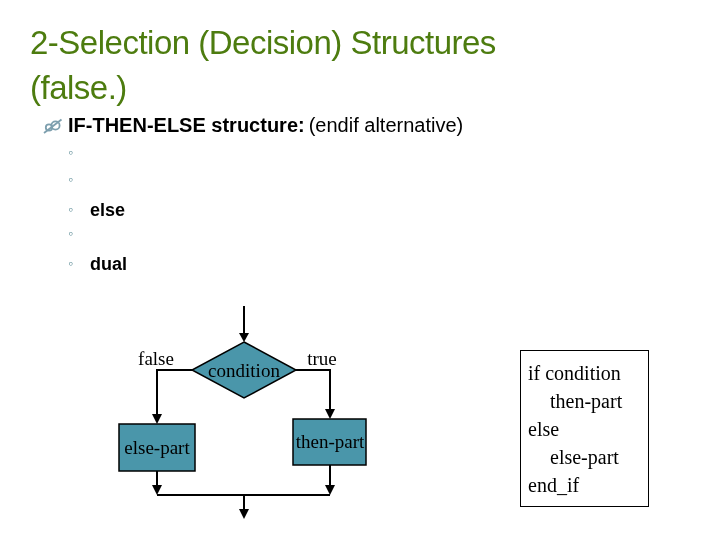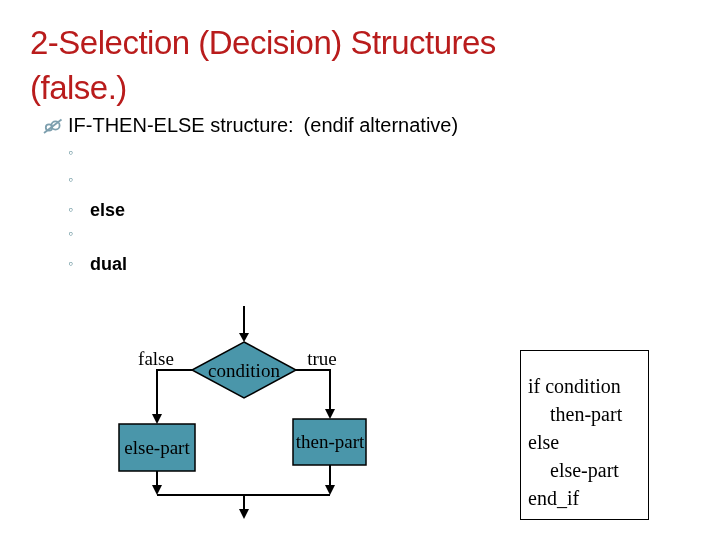--- a/index.html
+++ b/index.html
@@ -3,30 +3,30 @@
 <meta charset="utf-8">
 <style>
   html,body{margin:0;padding:0;background:#888;}
   .slide{
     position:relative;width:720px;height:540px;background:#ffffff;
     overflow:hidden;font-family:"Liberation Sans",sans-serif;
   }
   
   .title{
     position:absolute;left:30px;top:20px;width:670px;
-    font-size:33px;line-height:45px;color:#b91c1c;font-weight:400;
+    font-size:33px;line-height:45px;color:#4d7c0f;font-weight:400;
     letter-spacing:-0.5px;
   }
   
   .bullet-row{
     position:absolute;left:42px;top:114px;width:660px;
     font-size:20px;color:#000;display:flex;align-items:center;
   }
   .swirl{display:inline-flex;margin-right:4px;}
-  .bhead{font-weight:400;margin-right:10px;}
+  .bhead{font-weight:700;margin-right:4px;}
   .bnorm{font-weight:400;}
   
   .pseudo{
     position:absolute;left:68px;top:146px;width:420px;
     list-style:none;margin:0;padding:0;
     font-size:18px;font-weight:700;color:#000;
   }
   .pseudo li{display:flex;align-items:baseline;height:27px;}
   .mk{
     width:22px;flex:0 0 22px;font-size:14px;font-weight:400;
@@ -43,21 +43,21 @@
   .ft{
     font-family:"Liberation Serif","DejaVu Serif",serif;
     font-size:19px;fill:#000;
   }
   
   .code-box{
     position:absolute;left:520px;top:350px;width:120px;height:147px;
     border:1.5px solid #000;background:#fff;
     font-family:"Liberation Serif","DejaVu Serif",serif;
     font-size:20px;line-height:28px;color:#000;
-    padding:21px 0 0 7px;
+    padding:8px 0 0 7px;
   }
   .code-box .ind{padding-left:22px;}
 </style>
 </head>
 <body>
 
 <div class="slide">
 
   <div class="title">
     <div>2-Selection (Decision) Structures</div>

